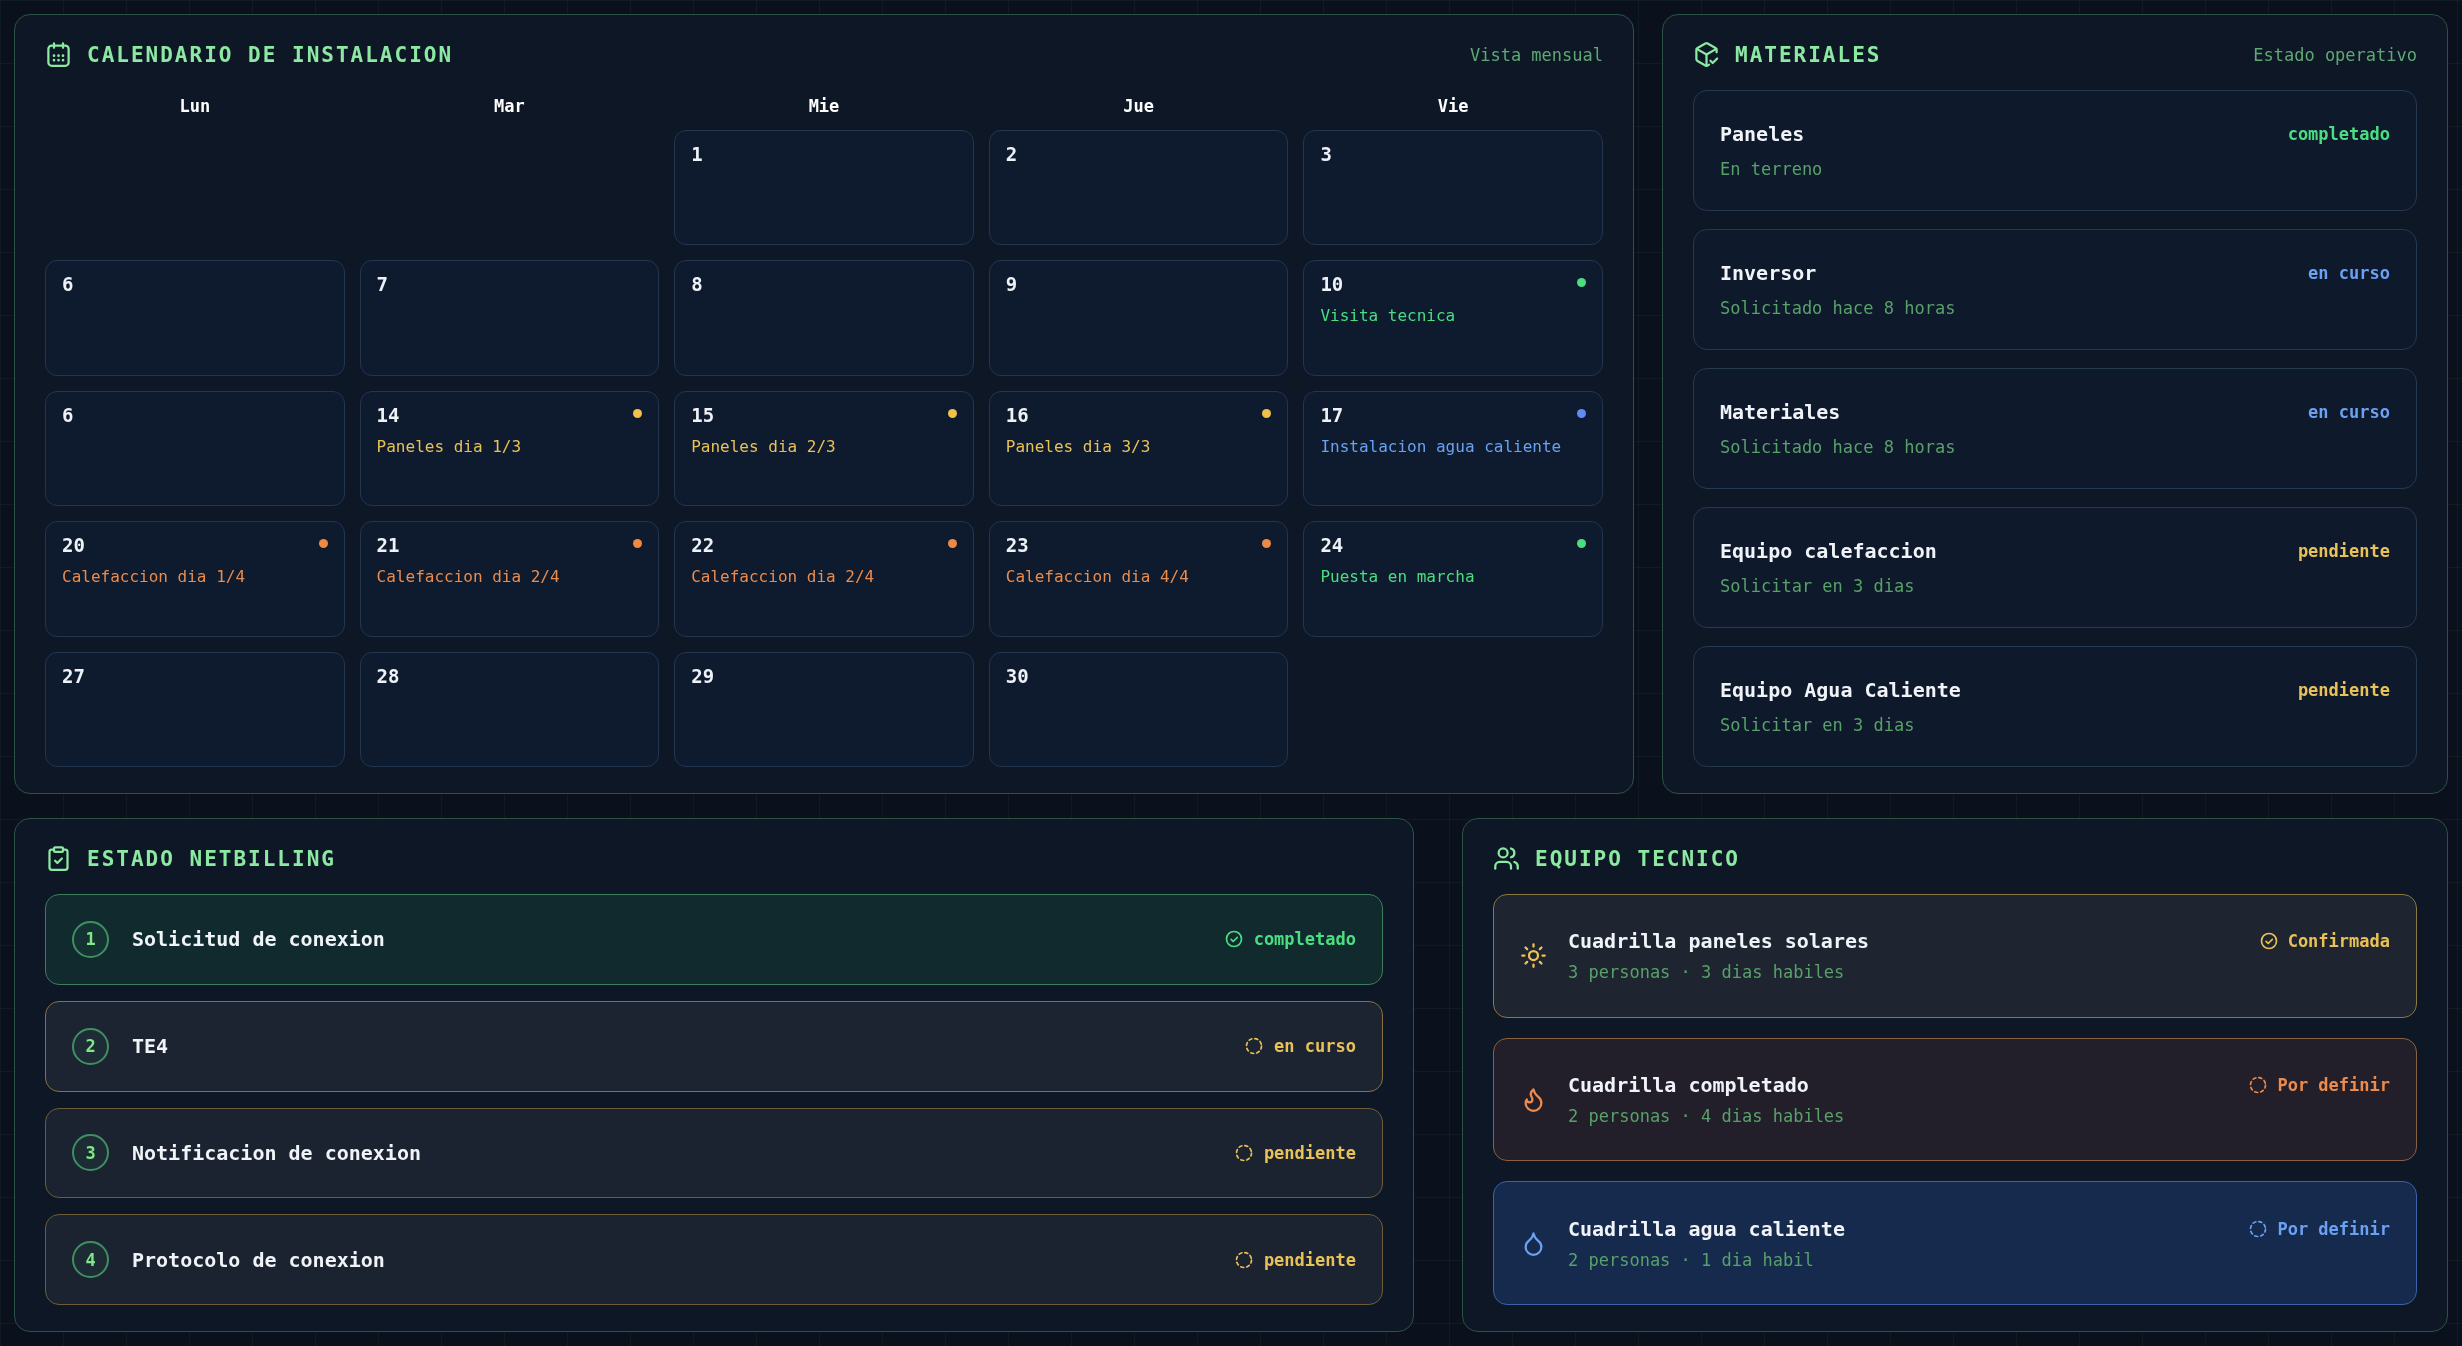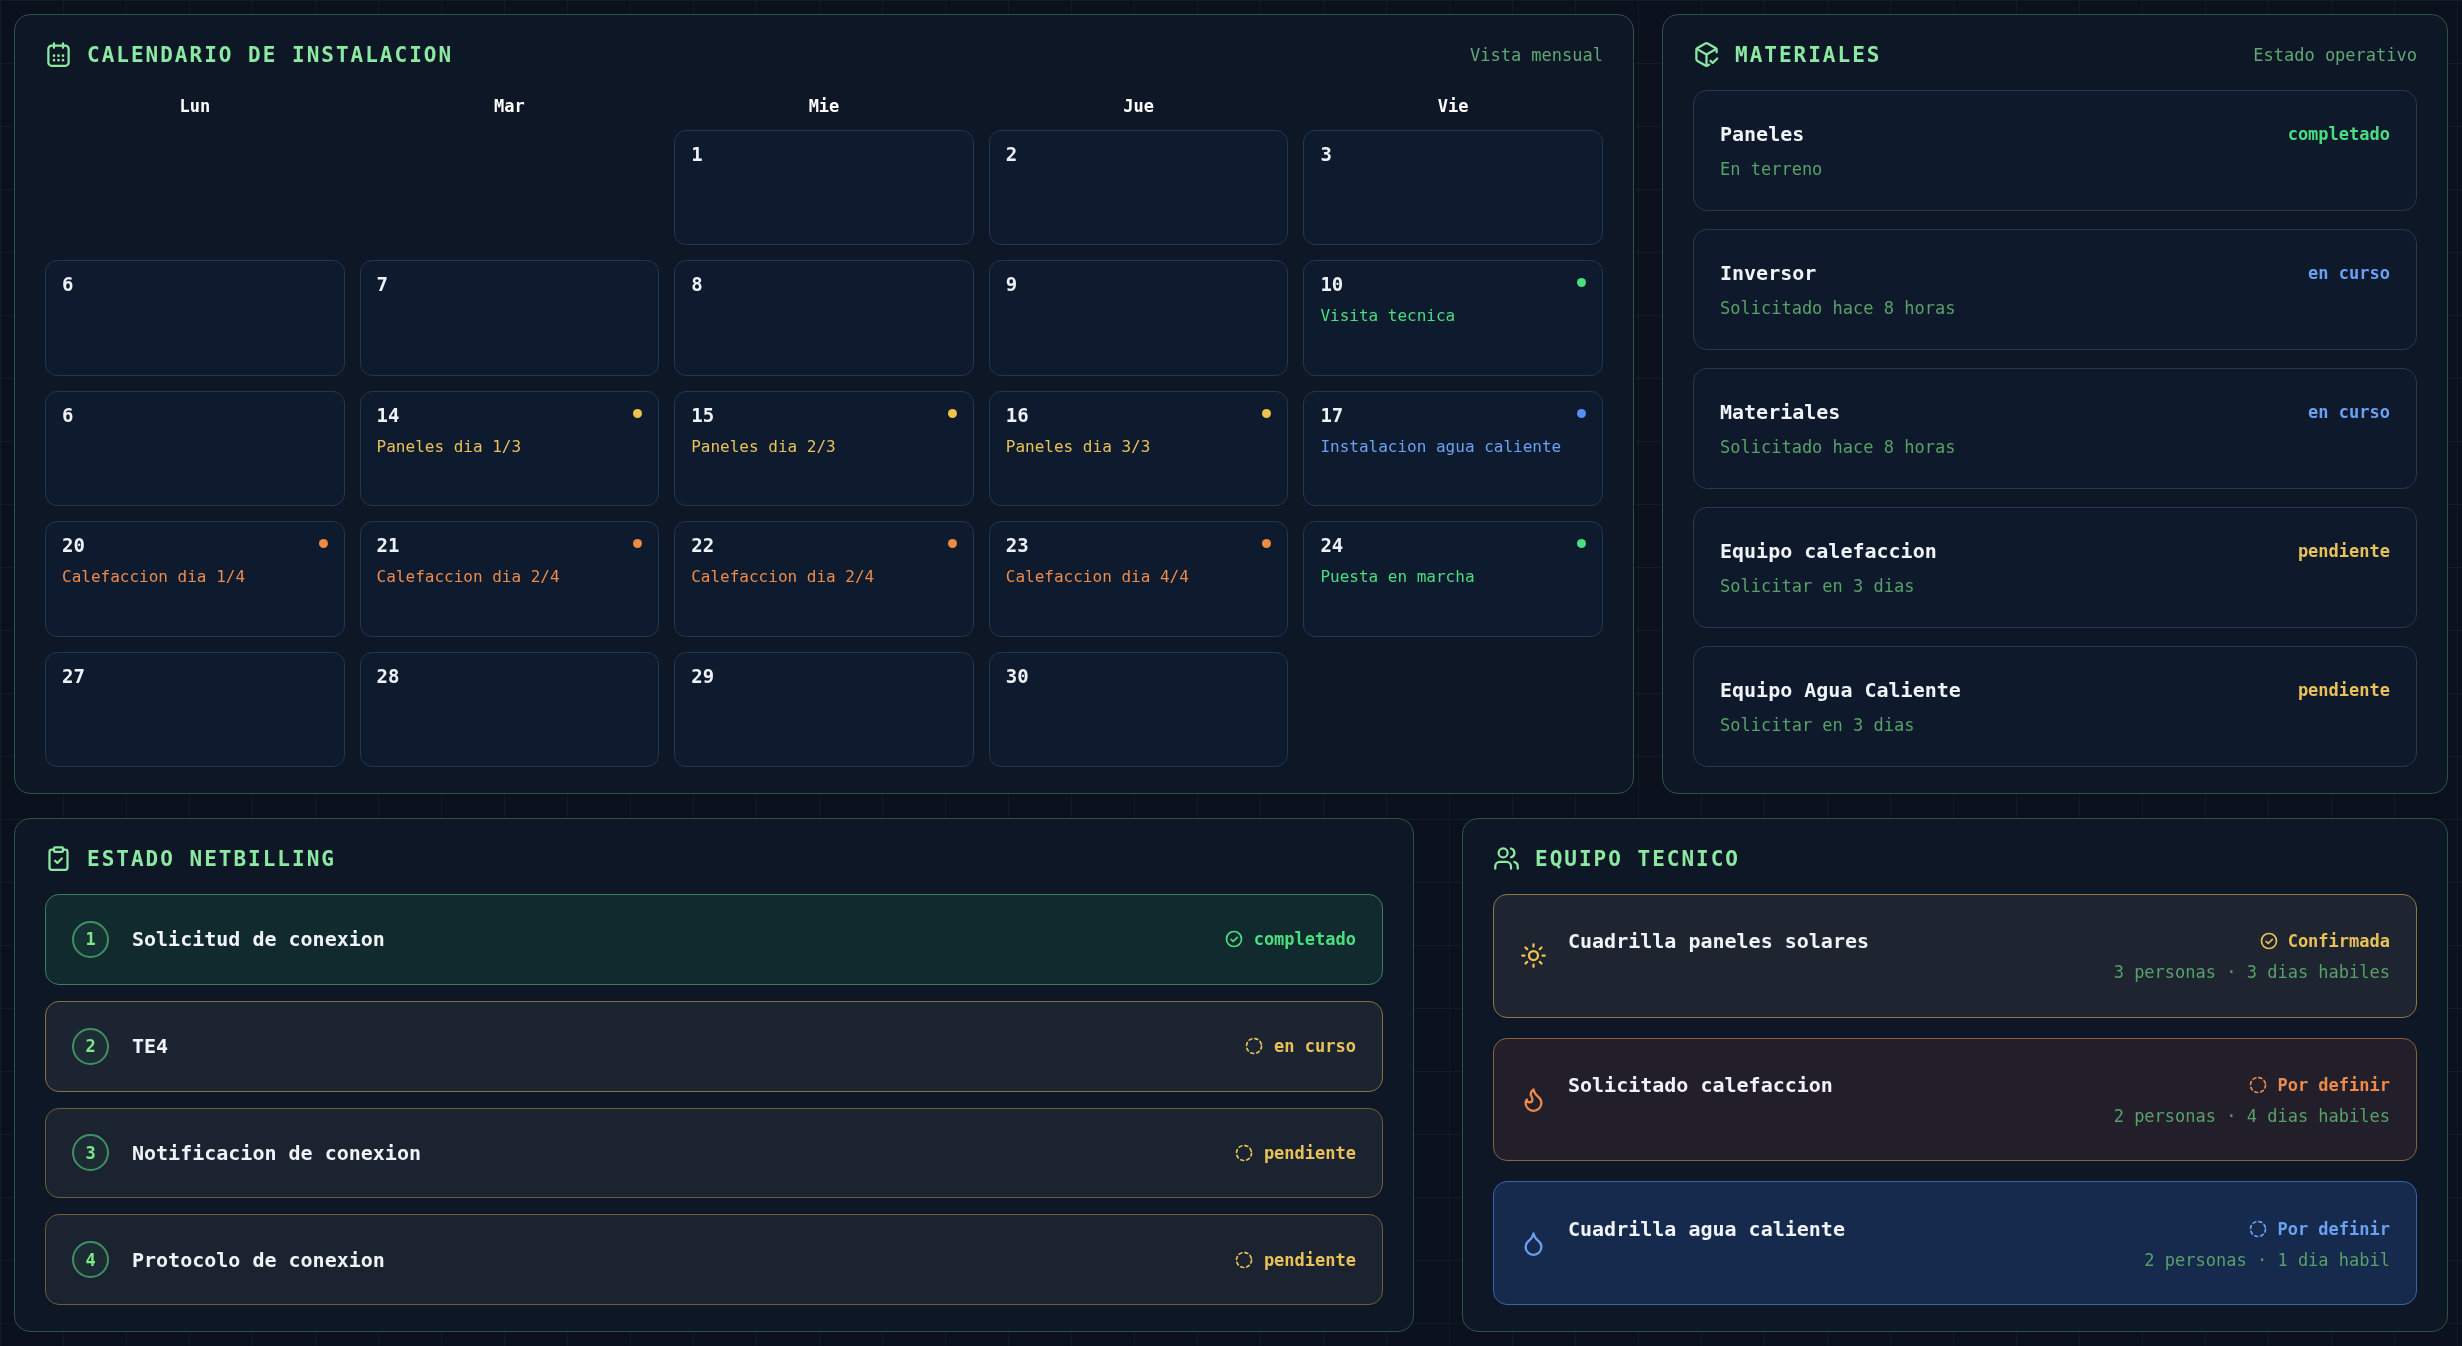--- a/index.html
+++ b/index.html
@@ -69,21 +69,21 @@
   .sicon { width:20px; height:20px; display:inline-block; flex:none; }
 
   
   .crews { display:flex; flex-direction:column; gap:20px; flex:1; }
   .crew { flex:1; display:flex; align-items:center; gap:21px; padding:0 26px; border-radius:14px; }
   .crew-solar { background:#1e2530; border:1px solid #8c7840; }
   .crew-heat  { background:#231f2a; border:1px solid #8a6140; }
   .crew-water { background:#152a4d; border:1px solid #3a63a9; }
   .crew-icon { width:27px; height:27px; flex:none; }
   .ci-solar { color:#f2c14e; } .ci-heat { color:#f08a4b; } .ci-water { color:#6aa1f2; }
-  .crew-body { flex:1;text-align:right; }
+  .crew-body { flex:1; }
   .crew-top { display:flex; justify-content:space-between; align-items:center; }
   .crew-name { font-size:20px; font-weight:700; color:#f0f3f7; }
   .crew-status { display:flex; align-items:center; gap:9px; font-size:17px; font-weight:700; }
   .crew-detail { margin-top:9px; font-size:17px; color:#58a169; }
 
   
   .c-green  { color:#4ade80; }
   .c-yellow { color:#e8c158; }
   .c-orange { color:#ec8b4b; }
   .c-blue   { color:#6aa1f2; }
@@ -395,21 +395,21 @@
           </div>
         </div>
         <div class="crew crew-heat">
           <span class="crew-icon ci-heat">
             <svg viewBox="0 0 24 24" fill="none" stroke="currentColor" stroke-width="2" stroke-linecap="round" stroke-linejoin="round">
               <path d="M8.5 14.5A2.5 2.5 0 0 0 11 12c0-1.38-.5-2-1-3-1.07-2.14-.22-4.05 2-6 .5 2.5 2 4.9 4 6.5 2 1.6 3 3.5 3 5.5a7 7 0 1 1-14 0c0-1.15.43-2.29 1-3a2.5 2.5 0 0 0 2.5 2.5z"></path>
             </svg>
           </span>
           <div class="crew-body">
             <div class="crew-top">
-              <span class="crew-name">Solicitado calefaccion</span>
+              <span class="crew-name">Cuadrilla completado</span>
               <span class="crew-status c-orange"><span class="sicon">
                   <svg viewBox="0 0 24 24" fill="none" stroke="currentColor" stroke-width="2" stroke-linecap="round" stroke-linejoin="round">
                     <circle cx="12" cy="12" r="9" stroke-dasharray="3.6 3.6"></circle>
                   </svg>
                 </span>Por definir</span>
             </div>
             <div class="crew-detail">2 personas · 4 dias habiles</div>
           </div>
         </div>
         <div class="crew crew-water">

